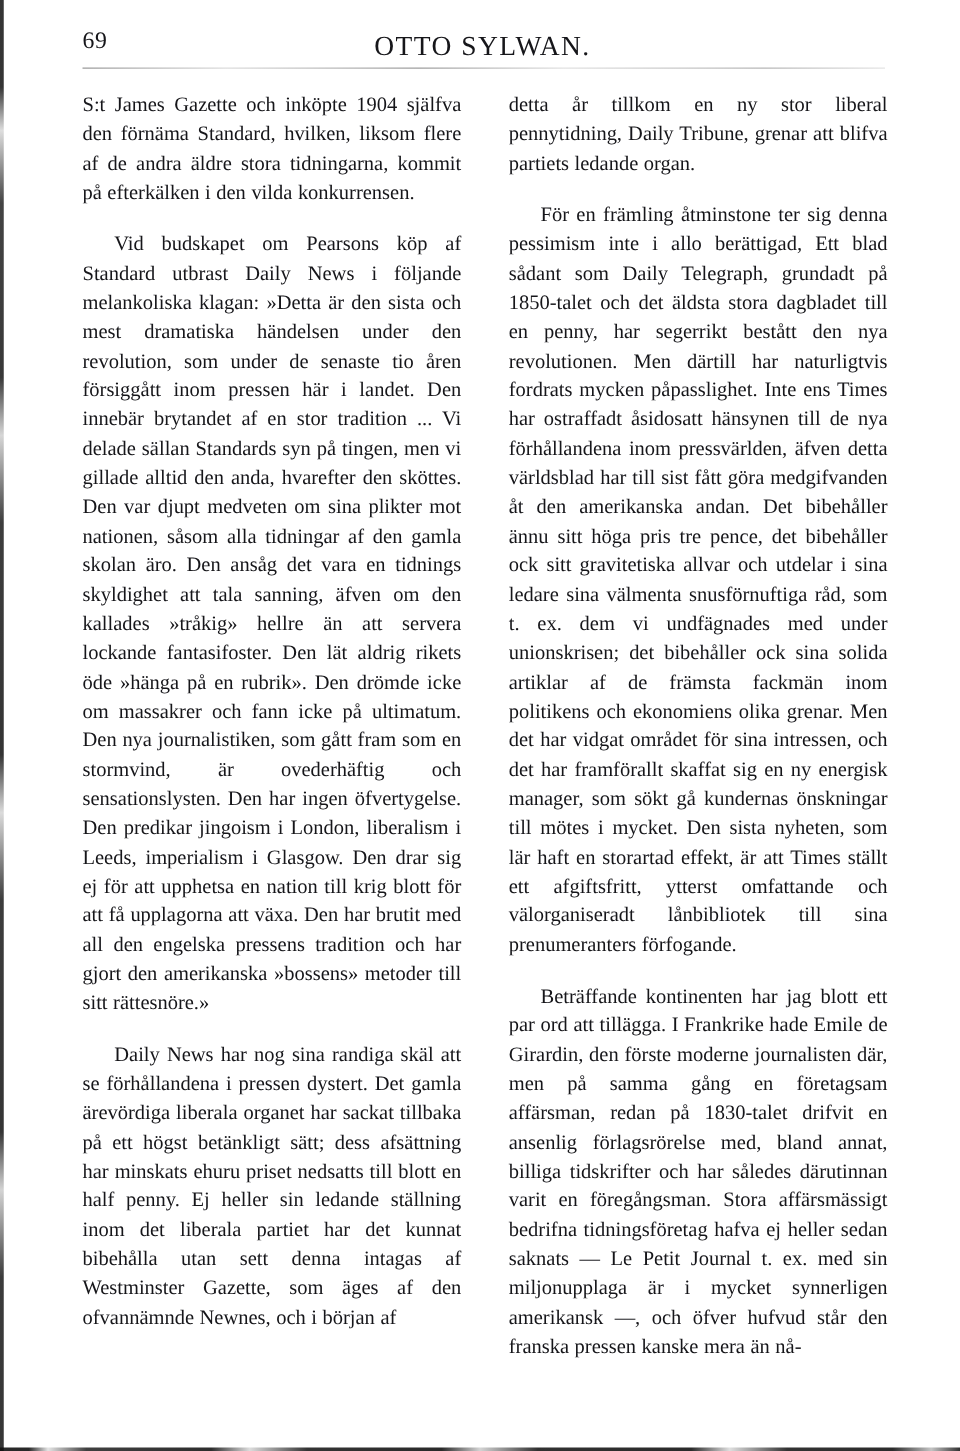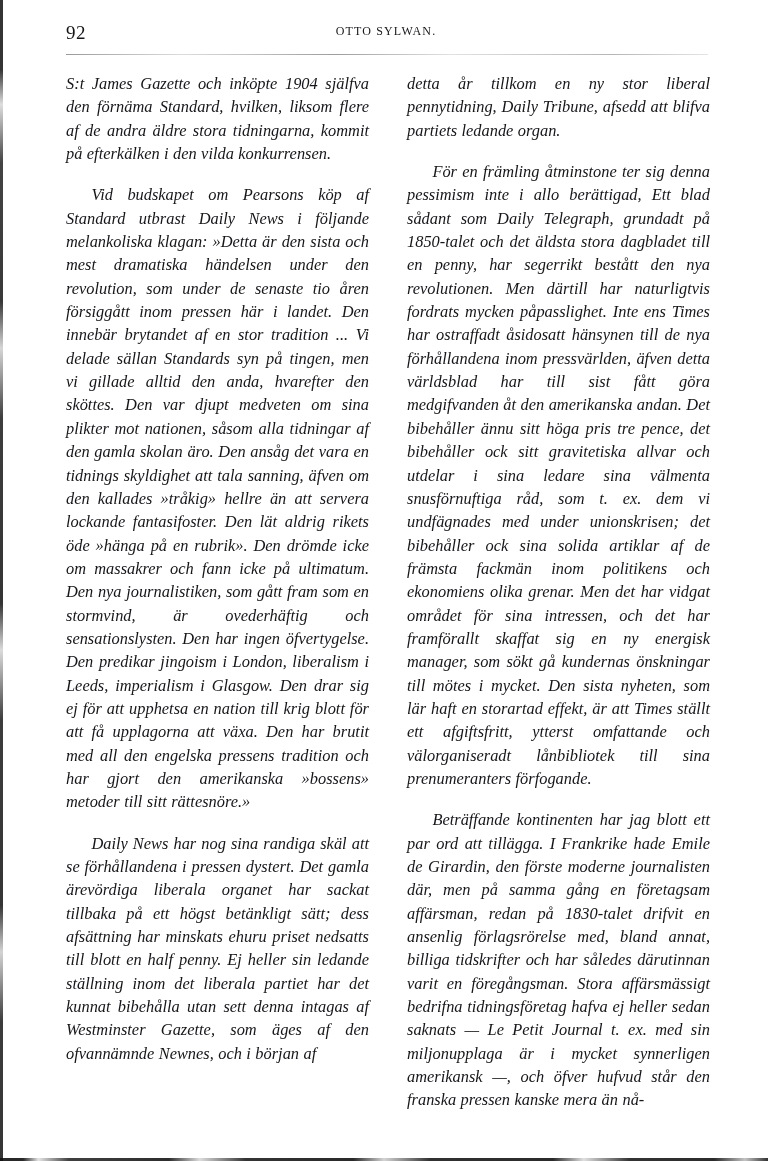--- a/index.html
+++ b/index.html
@@ -63,21 +63,21 @@
     font-size: 19px;
     letter-spacing: .5px;
     font-family: "Liberation Serif", "DejaVu Serif", serif;
   }
   .head-title {
     position: absolute;
     left: 0;
     top: 2px;
     width: 640px;
     text-align: center;
-    font-size: 12px;
+    font-size: 22px;
     letter-spacing: 1.15px;
   }
   .head-rule {
     position: absolute;
     left: 66px;
     top: 54px;
     width: 642px;
     height: 1px;
     background: linear-gradient(to right,
         rgba(70,70,70,.55) 0%,
@@ -110,45 +110,45 @@
     hyphens: none;
   }
   .col p.indent {
     text-indent: 1.55em;
     margin-top: 18px;
   }
   .col p.cont {
     text-indent: 0;
   }
   
-  .col p { text-rendering: optimizeLegibility; font-style: italic; }
+  .col p { text-rendering: optimizeLegibility; }
 </style>
 </head>
 <body>
 
 <div class="page">
 
   <div class="scan-edge-left"></div>
 
   <div class="running-head">
-    <div class="folio">92</div>
+    <div class="folio">69</div>
     <div class="head-title">OTTO SYLWAN.</div>
   </div>
   <div class="head-rule"></div>
 
   <div class="columns">
 
     <div class="col">
       <p class="cont">S:t James Gazette och inköpte 1904 själfva den förnäma Standard, hvilken, liksom flere af de andra äldre stora tidningarna, kommit på efterkälken i den vilda konkurrensen.</p>
       <p class="indent">Vid budskapet om Pearsons köp af Standard utbrast Daily News i följande melankoliska klagan: »Detta är den sista och mest dramatiska händelsen under den revolution, som under de senaste tio åren försiggått inom pressen här i landet. Den innebär brytandet af en stor tradition ... Vi delade sällan Standards syn på tingen, men vi gillade alltid den anda, hvarefter den sköttes. Den var djupt medveten om sina plikter mot nationen, såsom alla tidningar af den gamla skolan äro. Den ansåg det vara en tidnings skyldighet att tala sanning, äfven om den kallades »tråkig» hellre än att servera lockande fantasifoster. Den lät aldrig rikets öde »hänga på en rubrik». Den drömde icke om massakrer och fann icke på ultimatum. Den nya journalistiken, som gått fram som en stormvind, är ovederhäftig och sensationslysten. Den har ingen öfvertygelse. Den predikar jingoism i London, liberalism i Leeds, imperialism i Glasgow. Den drar sig ej för att upphetsa en nation till krig blott för att få upplagorna att växa. Den har brutit med all den engelska pressens tradition och har gjort den amerikanska »bossens» metoder till sitt rättesnöre.»</p>
       <p class="indent">Daily News har nog sina randiga skäl att se förhållandena i pressen dystert. Det gamla ärevördiga liberala organet har sackat tillbaka på ett högst betänkligt sätt; dess afsättning har minskats ehuru priset nedsatts till blott en half penny. Ej heller sin ledande ställning inom det liberala partiet har det kunnat bibehålla utan sett denna intagas af Westminster Gazette, som äges af den ofvannämnde Newnes, och i början af</p>
     </div>
 
     <div class="col">
-      <p class="cont">detta år tillkom en ny stor liberal pennytidning, Daily Tribune, afsedd att blifva partiets ledande organ.</p>
+      <p class="cont">detta år tillkom en ny stor liberal pennytidning, Daily Tribune, grenar att blifva partiets ledande organ.</p>
       <p class="indent">För en främling åtminstone ter sig denna pessimism inte i allo berättigad, Ett blad sådant som Daily Telegraph, grundadt på 1850-talet och det äldsta stora dagbladet till en penny, har segerrikt bestått den nya revolutionen. Men därtill har naturligtvis fordrats mycken påpasslighet. Inte ens Times har ostraffadt åsidosatt hänsynen till de nya förhållandena inom pressvärlden, äfven detta världsblad har till sist fått göra medgifvanden åt den amerikanska andan. Det bibehåller ännu sitt höga pris tre pence, det bibehåller ock sitt gravitetiska allvar och utdelar i sina ledare sina välmenta snusförnuftiga råd, som t. ex. dem vi undfägnades med under unionskrisen; det bibehåller ock sina solida artiklar af de främsta fackmän inom politikens och ekonomiens olika grenar. Men det har vidgat området för sina intressen, och det har framförallt skaffat sig en ny energisk manager, som sökt gå kundernas önskningar till mötes i mycket. Den sista nyheten, som lär haft en storartad effekt, är att Times ställt ett afgiftsfritt, ytterst omfattande och välorganiseradt lånbibliotek till sina prenumeranters förfogande.</p>
       <p class="indent">Beträffande kontinenten har jag blott ett par ord att tillägga. I Frankrike hade Emile de Girardin, den förste moderne journalisten där, men på samma gång en företagsam affärsman, redan på 1830-talet drifvit en ansenlig förlagsrörelse med, bland annat, billiga tidskrifter och har således därutinnan varit en föregångsman. Stora affärsmässigt bedrifna tidningsföretag hafva ej heller sedan saknats — Le Petit Journal t. ex. med sin miljonupplaga är i mycket synnerligen amerikansk —, och öfver hufvud står den franska pressen kanske mera än nå-</p>
     </div>
 
   </div>
 
   <div class="scan-edge-bottom"></div>
 </div>
 
 </body></html>

